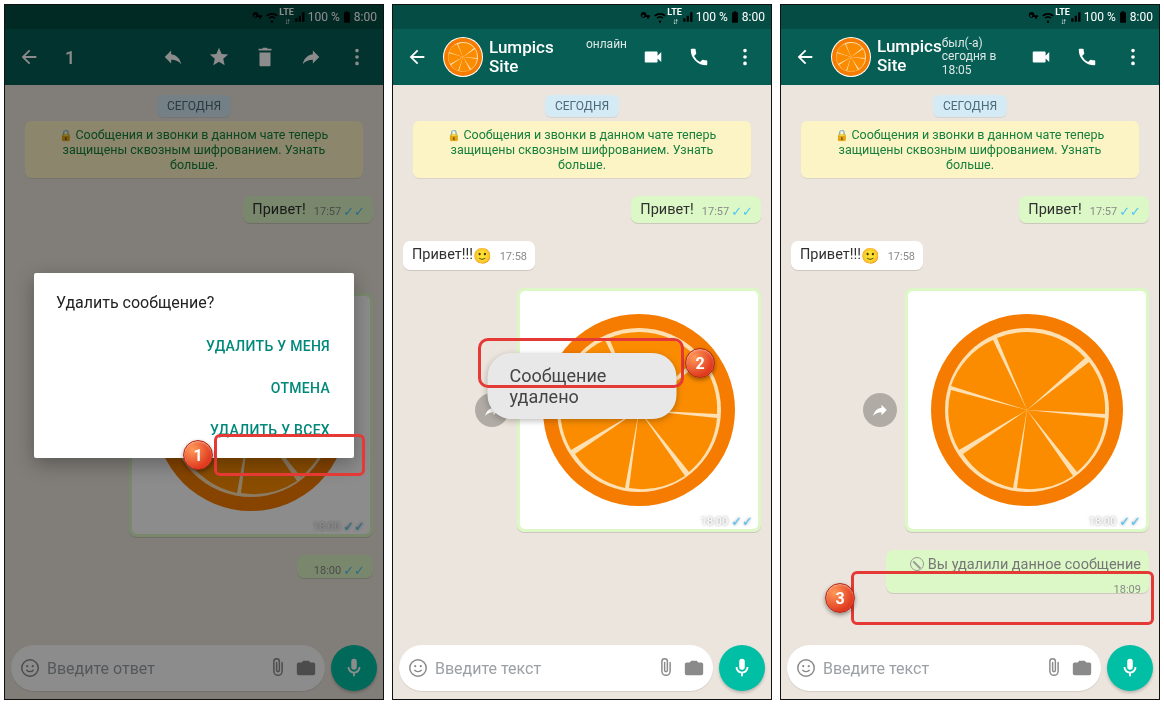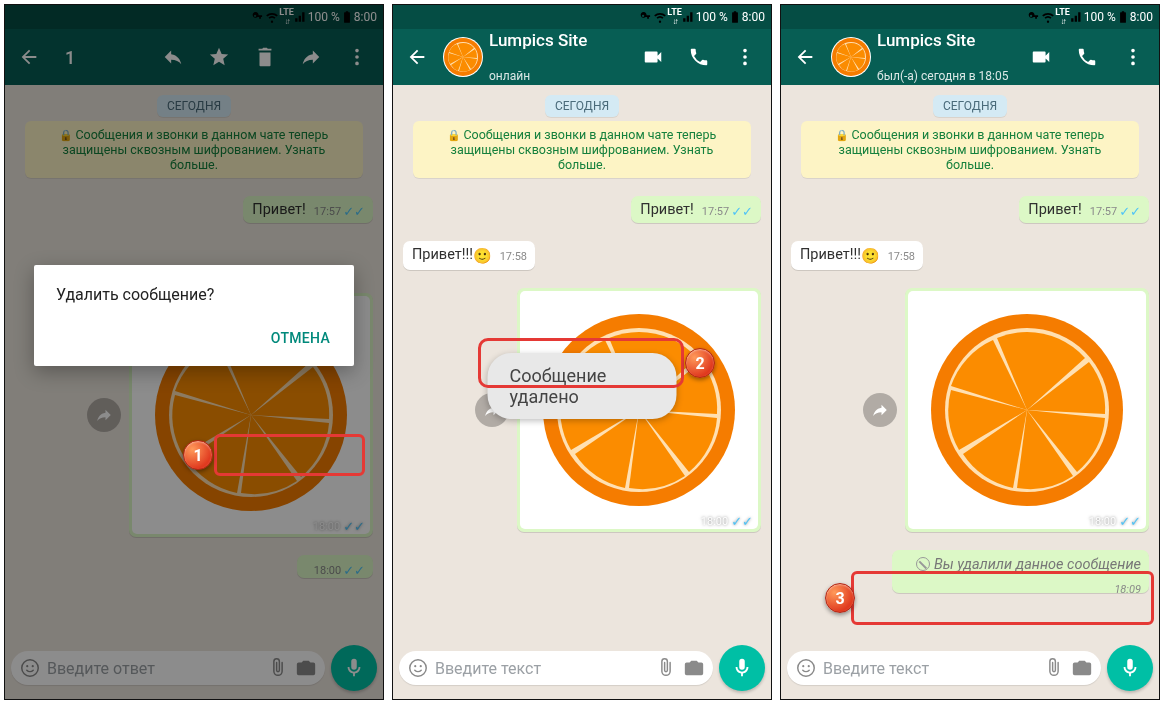--- a/index.html
+++ b/index.html
@@ -52,21 +52,21 @@
   
   .app-bar {
     background:var(--teal);
     height:56px;
     color:#fff;
     display:flex;
     align-items:center;
     padding:0 6px 0 4px;
     gap:6px;
   }
-  .app-bar .title-block { flex:1; display:flex; flex-direction:column; line-height:1.1;gap:20px; }
+  .app-bar .title-block { flex:1; display:flex; flex-direction:row; line-height:1.1; }
   .app-bar .contact-name { font-size:17px; font-weight:500;}
   .app-bar .contact-status { font-size:12px; opacity:.85;}
   .app-bar .avatar {
     width:40px;height:40px;border-radius:50%;
     background:#fff; display:flex;align-items:center;justify-content:center;
     overflow:hidden;
   }
   .app-bar .sel-count { font-size:18px; font-weight:500; margin-left:10px; flex:1;}
   .app-bar svg { fill:#fff; }
   .ab-btn { width:40px; height:40px; display:flex;align-items:center;justify-content:center;}
@@ -136,58 +136,58 @@
   }
   .forward-btn {
     width:34px;height:34px;border-radius:50%;
     background:rgba(0,0,0,.25);
     position:absolute; left:-42px; top:50%; transform:translateY(-50%);
     display:flex;align-items:center;justify-content:center;
   }
   .forward-btn svg{ fill:#fff;}
   
   .deleted-bubble {
-    font-style:italic; color:#777;padding-left:24px;
+    color:#777;padding-left:24px;
   }
   .deleted-bubble .ban {
     display:inline-block;width:14px;height:14px;border:1.5px solid #999;border-radius:50%;
     position:relative; margin-right:4px; top:2px;
   }
   .deleted-bubble .ban::after{
     content:""; position:absolute; left:1px; right:1px; top:50%; height:1.5px; background:#999;
     transform:rotate(45deg);
   }
   
   .input-bar {
     display:flex; align-items:center;
     padding:6px 6px 8px 6px;
     gap:6px;
   }
   .input-pill {
     flex:1; background:#fff; border-radius:24px;
-    height:34px; display:flex;align-items:center;
+    height:46px; display:flex;align-items:center;
     padding:0 8px; gap:6px;
     box-shadow:0 1px 1px rgba(0,0,0,.1);
   }
   .input-pill .ph { flex:1; color:#9BA0A5; font-size:16px;}
   .input-pill svg { fill:#8A8A8A;}
   .mic-btn {
     width:46px;height:46px;border-radius:50%;
     background:#00BFA5;
     display:flex;align-items:center;justify-content:center;
     box-shadow:0 2px 3px rgba(0,0,0,.2);
   }
   .mic-btn svg{ fill:#fff;}
   
   .dim {
     position:absolute; inset:0;
     background:rgba(0,0,0,.45);
   }
   .dialog {
-    position:absolute; left:50%; top:260px; transform:translateX(-50%);
+    position:absolute; left:50%; top:268px; transform:translateX(-50%);
     width:320px; background:#fff;
     border-radius:2px;
     padding:20px 14px 8px 22px;
     box-shadow:0 6px 20px rgba(0,0,0,.3);
   }
   .dialog-title { font-size:16px; color:#222; margin-bottom:14px;}
   .dialog-actions { display:flex; flex-direction:column; align-items:flex-end; gap:2px;}
   .dlg-btn {
     color:var(--accent); font-weight:500; font-size:14px;
     padding:12px 10px; letter-spacing:.3px;
@@ -422,21 +422,23 @@
         <svg width="22" height="22" viewBox="0 0 24 24">
           <use href="#i-mic"></use>
         </svg>
       </div>
   </div>
 
   <div class="dim"></div>
   <div class="dialog">
     <div class="dialog-title">Удалить сообщение?</div>
     <div class="dialog-actions">
+      <div class="dlg-btn">УДАЛИТЬ У МЕНЯ</div>
       <div class="dlg-btn">ОТМЕНА</div>
+      <div class="dlg-btn">УДАЛИТЬ У ВСЕХ</div>
     </div>
   </div>
 
   <div class="hl" style="left:209px; top:429px; width:151px; height:42px;"></div>
   <div class="step-badge" style="left:178px; top:435px;">1</div>
 </div>
 
 <div class="phone">
   <div class="status-bar">
     <svg class="ico" viewBox="0 0 24 24">

